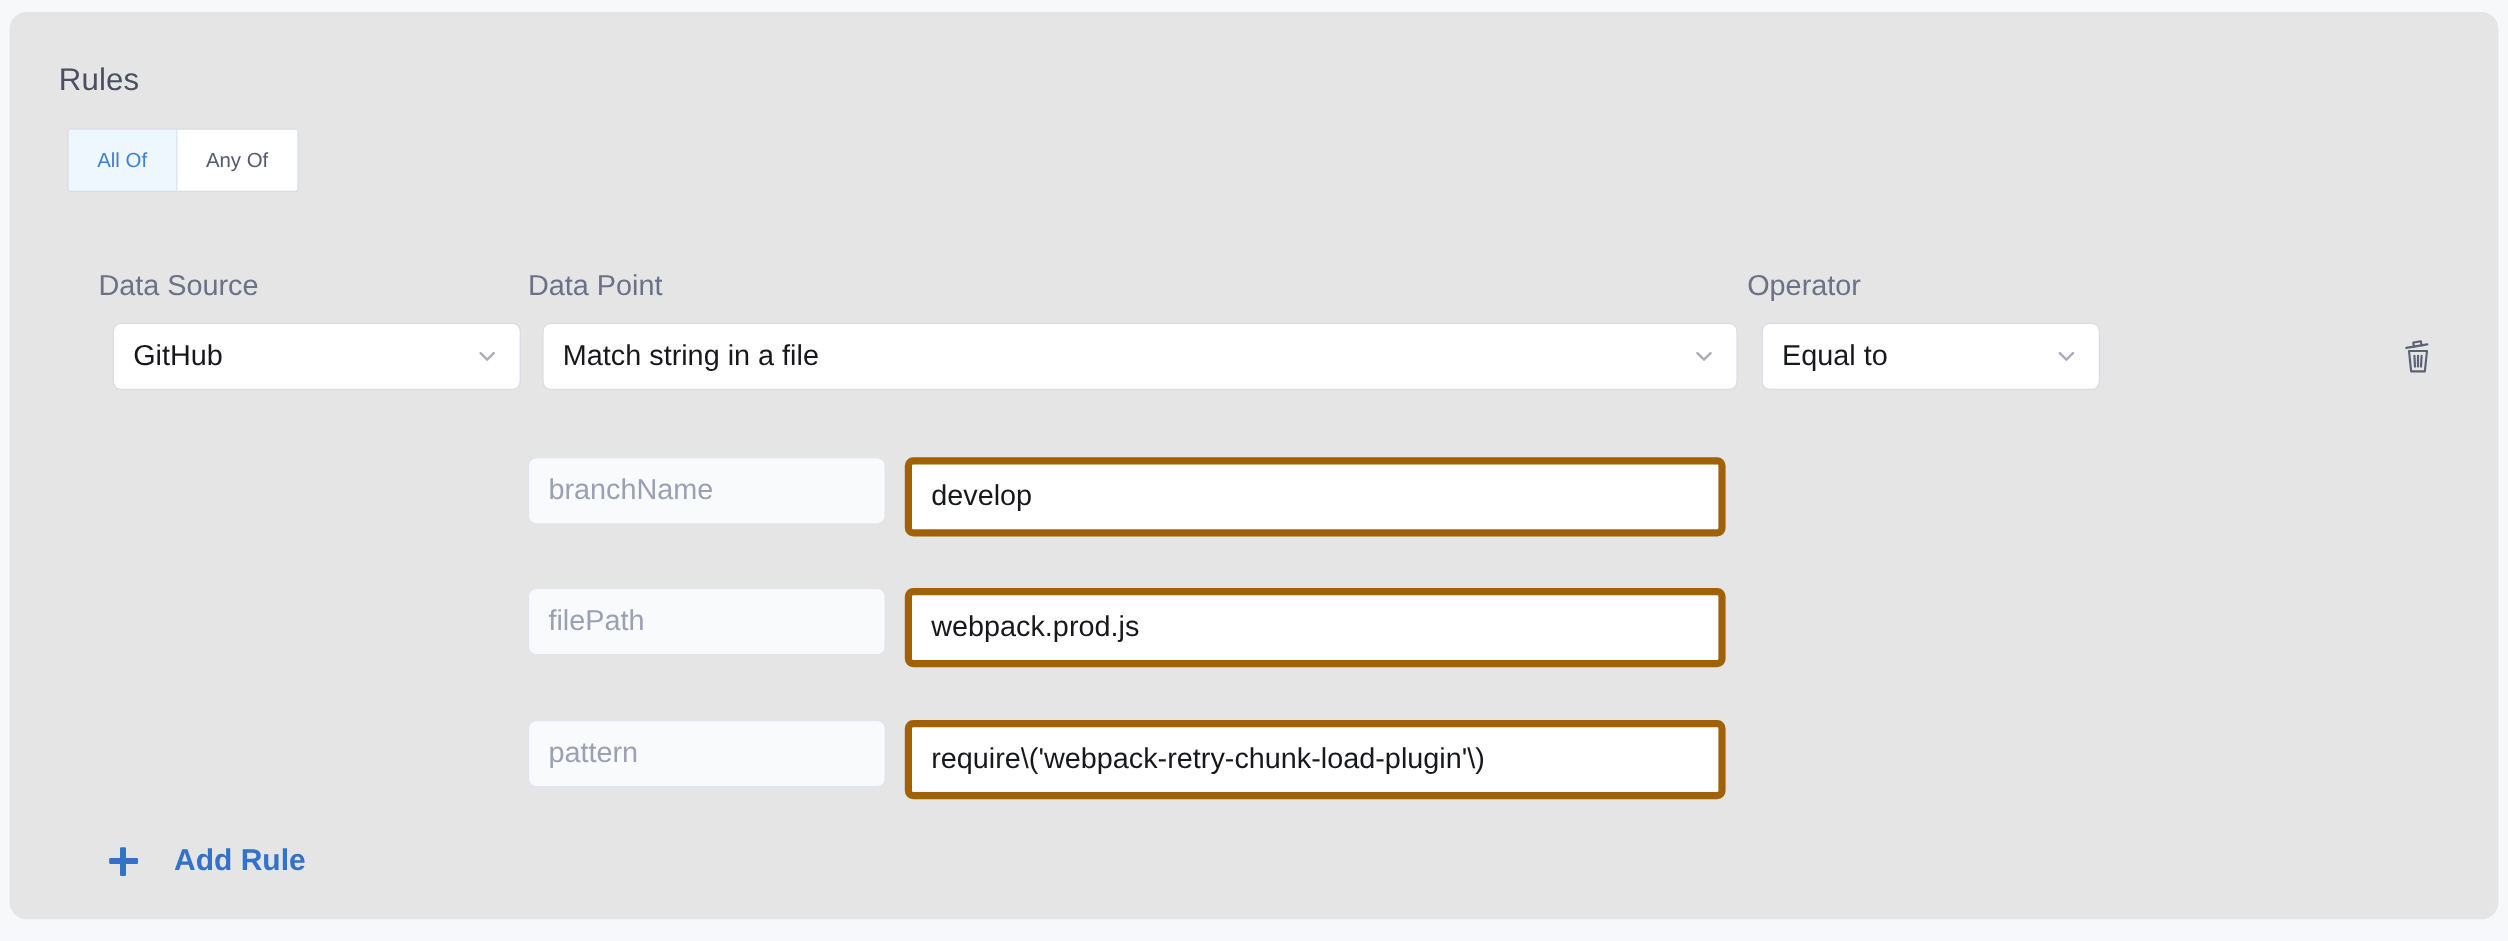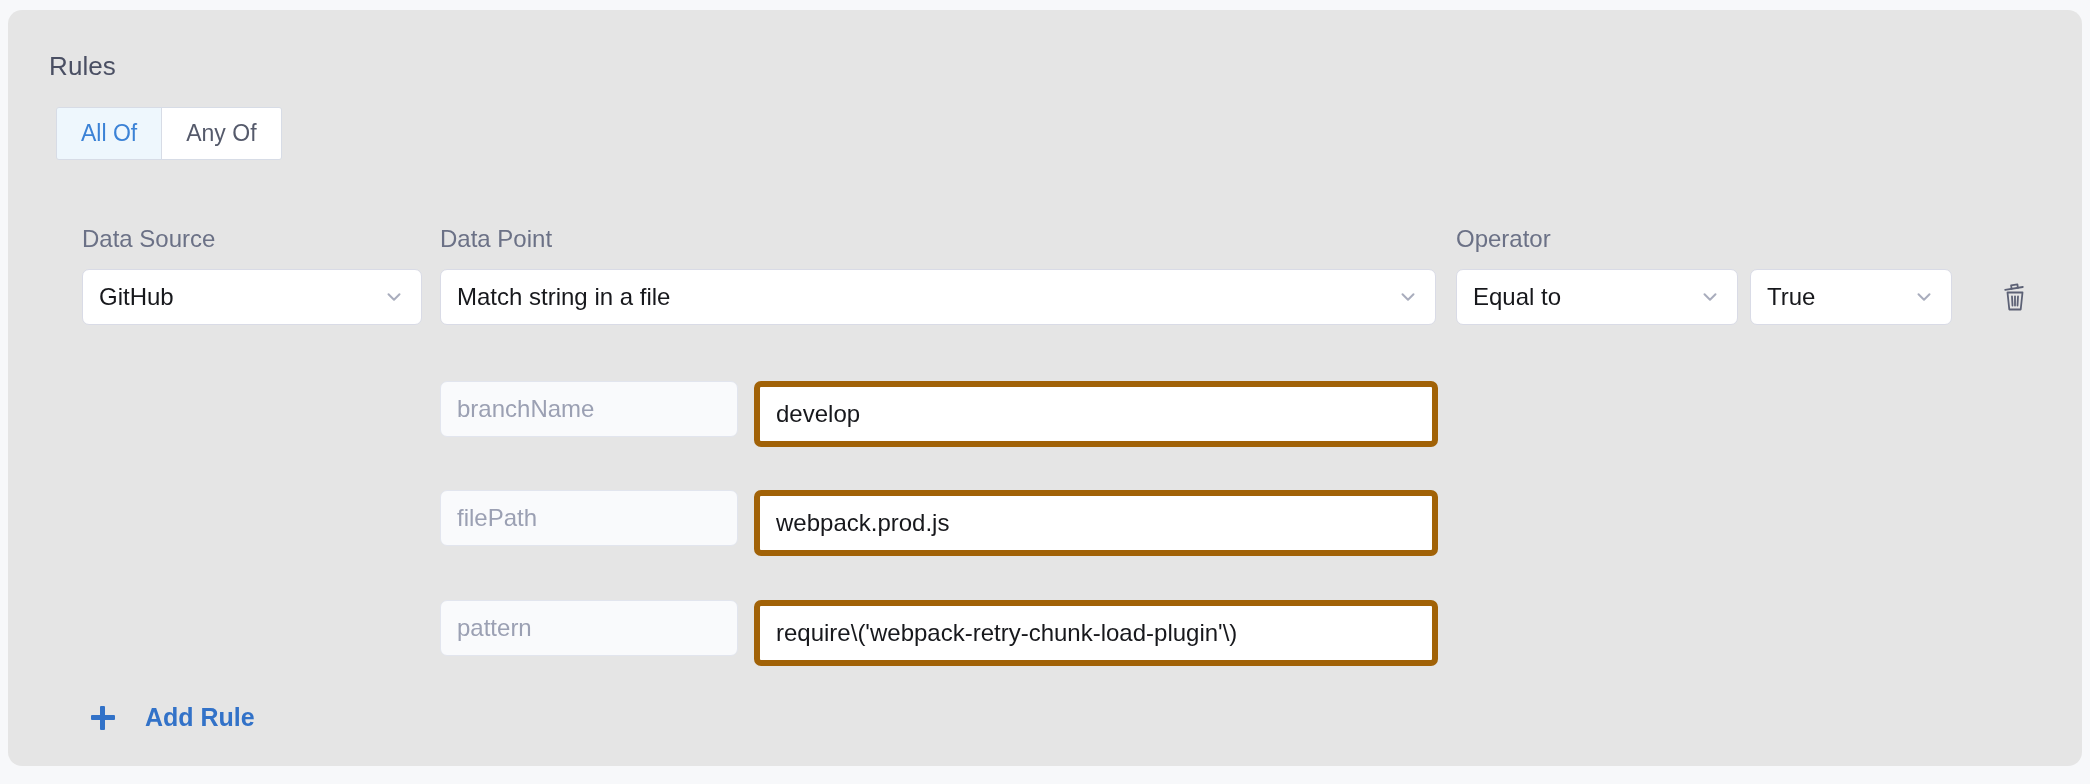--- a/index.html
+++ b/index.html
@@ -44,21 +44,21 @@
     border: 1px solid #d7dce6;
     border-radius: 3px;
     overflow: hidden;
   }
   .seg-btn {
     display: flex;
     align-items: center;
     justify-content: center;
     height: 100%;
     padding: 0 24px;
-    font-size: 23px;
+    font-size: 17px;
     color: #555a6b;
     background: #ffffff;
     border: none;
     border-right: 1px solid #d7dce6;
     cursor: pointer;
     font-family: "Liberation Sans", sans-serif;
     white-space: nowrap;
   }
   .seg-btn:last-child { border-right: none; }
   .seg-btn.active {
@@ -84,20 +84,21 @@
     border: 1px solid #d9dbe6;
     border-radius: 7px;
     background: #ffffff;
     display: flex;
     align-items: center;
     padding: 0 16px;
     font-size: 24px;
     color: #17181c;
     cursor: pointer;
     user-select: none;
+    margin-left: 12px;
   }
   .field .val {
     flex: 1 1 auto;
     overflow: hidden;
     white-space: nowrap;
     text-overflow: ellipsis;
   }
   .chev {
     flex: 0 0 auto;
     width: 22px;
@@ -231,26 +232,20 @@
       </svg>
   </div>
 
   <div class="field" id="select-operator">
     <span class="val">Equal to</span>
     <svg class="chev" viewBox="0 0 24 24" fill="none" stroke="currentColor" stroke-width="2.2" stroke-linecap="round" stroke-linejoin="round">
         <polyline points="6 9 12 15 18 9"></polyline>
       </svg>
   </div>
 
-  <div class="field" id="select-value">
-    <span class="val">True</span>
-    <svg class="chev" viewBox="0 0 24 24" fill="none" stroke="currentColor" stroke-width="2.2" stroke-linecap="round" stroke-linejoin="round">
-        <polyline points="6 9 12 15 18 9"></polyline>
-      </svg>
-  </div>
 
   <button id="delete-rule">
     <svg width="34" height="34" viewBox="0 0 34 34" fill="none" stroke="#5c6175" stroke-width="1.8" stroke-linecap="round" stroke-linejoin="round">
       <path d="M9.5 12.5 L11.3 29.5 L22.7 29.5 L24.5 12.5 Z"></path>
       <line x1="14" y1="16.5" x2="14.5" y2="25.5"></line>
       <line x1="17" y1="16.5" x2="17" y2="25.5"></line>
       <line x1="20" y1="16.5" x2="19.5" y2="25.5"></line>
       <path d="M7.2 9.9 L24.8 7.0"></path>
       <path d="M13.6 8.9 L13.1 5.4 L19.4 4.4 L19.9 7.8"></path>
     </svg>

